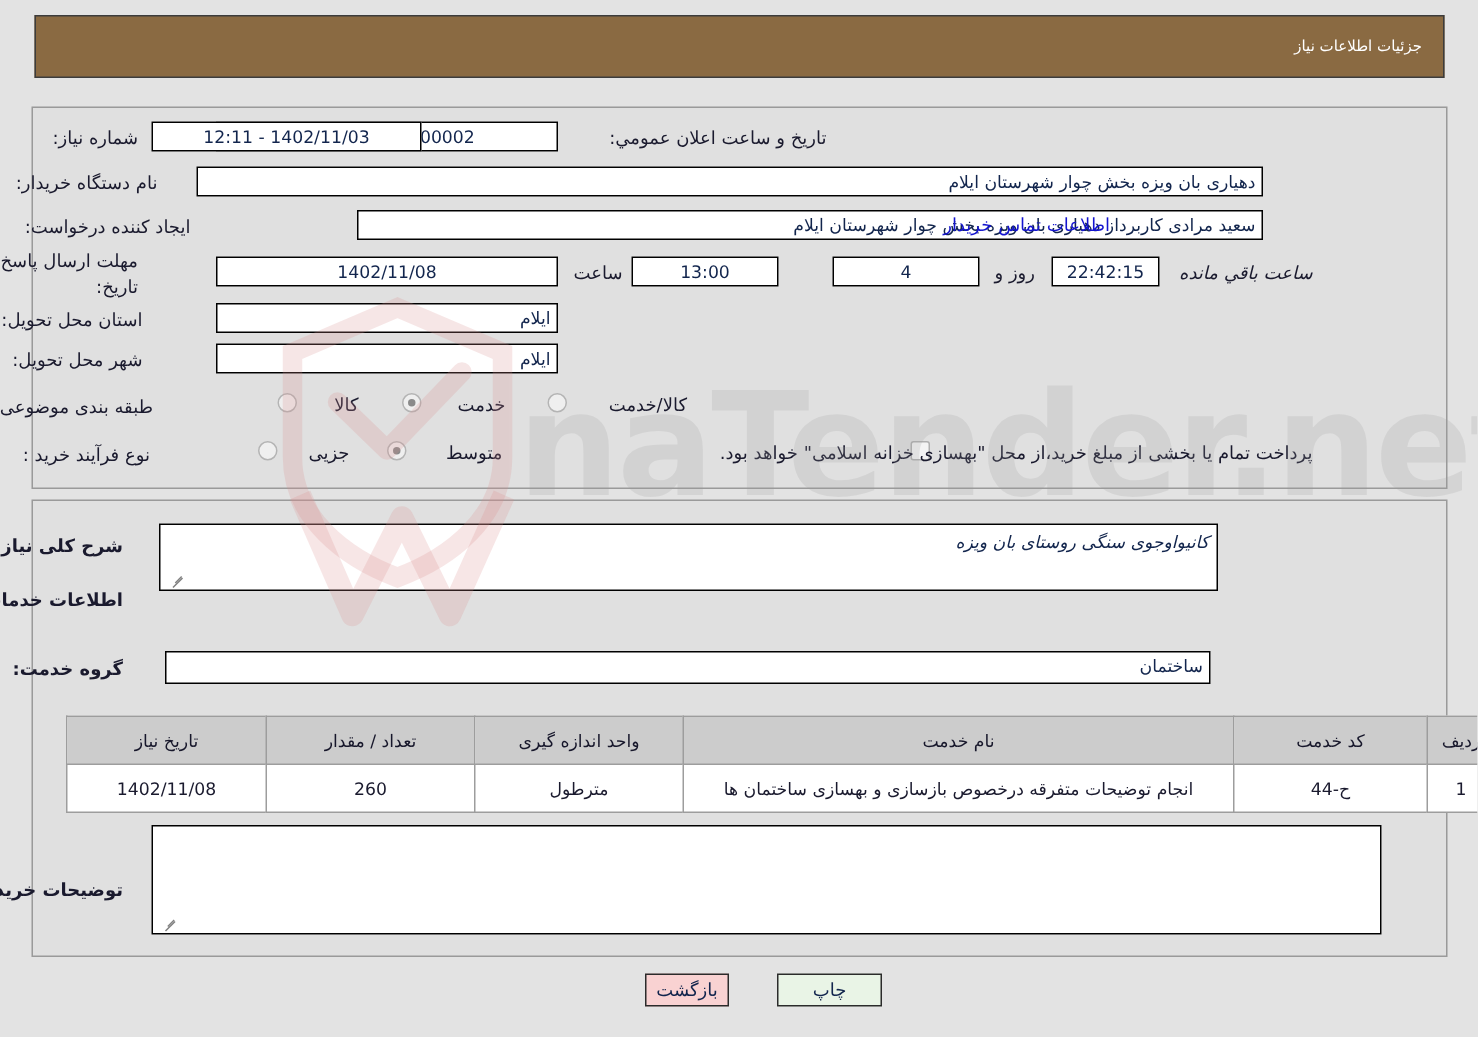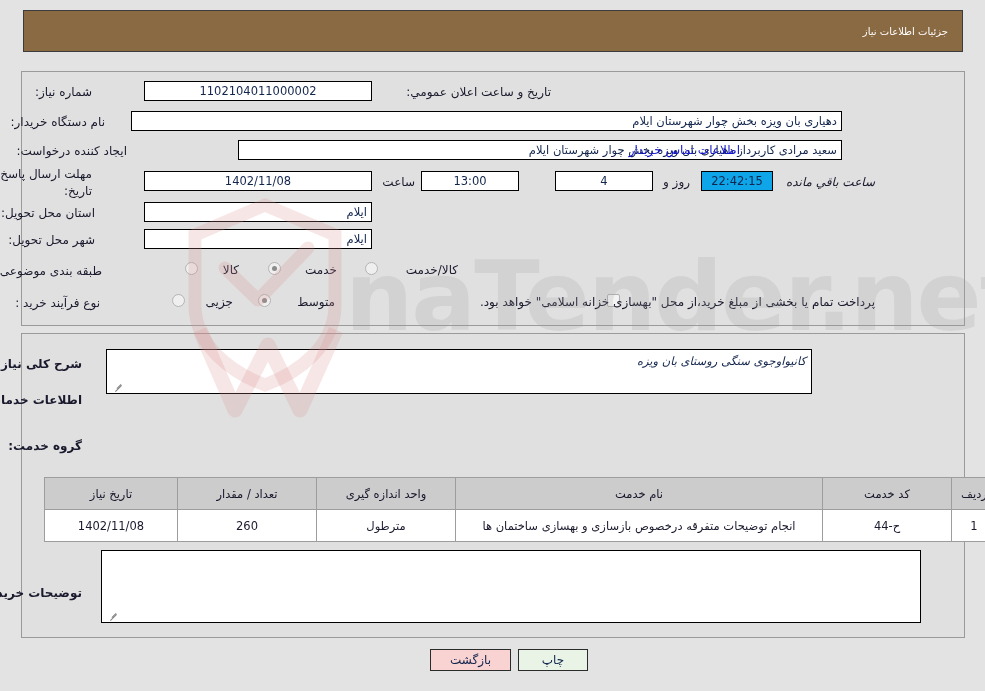--- a/index.html
+++ b/index.html
@@ -74,21 +74,21 @@
     line-height: 18px;
     padding: 0 4px;
     white-space: nowrap;
     overflow: hidden;
     text-align: center;
     font-family: "DejaVu Sans", "Liberation Sans", sans-serif;
   }
   .fld.rtl-text { text-align: right; }
   .fld.num { direction: ltr; text-align: center; }
   .fld.countdown {
-    background: #0ea5e9;
+    background: #ffffff;
     direction: ltr;
     text-align: center;
   }
   .link {
     position: absolute;
     font-size: 12px;
     color: #1414cf;
     white-space: nowrap;
     cursor: pointer;
   }
@@ -195,21 +195,21 @@
     border: 1px solid #2b2b2b;
     box-sizing: border-box;
     font-size: 12px;
     color: #12254d;
     display: flex;
     align-items: center;
     justify-content: center;
     cursor: pointer;
     font-family: "DejaVu Sans", "Liberation Sans", sans-serif;
   }
-  #btn-back  { left: 430px; top: 649px; width: 81px; background: #f9d2d2; }
+  #btn-back  { left: 430px; top: 649px; width: 56px; background: #f9d2d2; }
   #btn-print { left: 518px; top: 649px; width: 70px; background: #e9f4e6; }
 </style>
 </head>
 <body>
 
 <div id="page">
 
   <svg class="watermark" viewBox="0 0 985 691" xmlns="http://www.w3.org/2000/svg">
     <g opacity="0.22">
       <path d="M195 235 L265 205 L335 235 L335 305 C335 345 300 372 265 385 C230 372 195 345 195 305 Z" fill="none" stroke="#d98f8f" stroke-width="13"></path>
@@ -226,20 +226,21 @@
   <div class="header-bar">
     <span class="header-title">جزئیات اطلاعات نیاز</span>
   </div>
 
   <div class="panel" id="panel-top"></div>
 
   <div class="lbl" style="right:893px; top:84px;">شماره نیاز:</div>
   <div class="fld num" style="right:613px; top:81px; width:228px; height:20px;">1102104011000002</div>
 
   <div class="lbl" style="right:434px; top:84px;">تاریخ و ساعت اعلان عمومي:</div>
+  <div class="fld num" style="right:704px; top:81px; width:180px; height:20px; left:102px;">12:11 - 1402/11/03</div>
 
   <div class="lbl" style="right:880px; top:114px;">نام دستگاه خریدار:</div>
   <div class="fld rtl-text" style="right:143px; top:111px; width:711px; height:20px;">دهیاری بان ویزه بخش چوار شهرستان ایلام</div>
 
   <div class="lbl" style="right:858px; top:143px;">ایجاد کننده درخواست:</div>
   <div class="fld rtl-text" style="right:143px; top:140px; width:604px; height:20px;">سعید مرادی کاربرداز دهیاری بان ویزه بخش چوار شهرستان ایلام</div>
   <div class="link" style="right:245px; top:143px;">اطلاعات تماس خریدار</div>
 
   <div class="lbl" style="right:893px; top:166px;">مهلت ارسال پاسخ: تا</div>
   <div class="lbl" style="right:893px; top:183px;">تاریخ:</div>
@@ -282,20 +283,21 @@
 
   <div class="panel" id="panel-mid"></div>
 
   <div class="lbl lbl-bold" style="right:903px; top:356px;">شرح کلی نیاز:</div>
   <div class="ta" style="right:173px; top:349px; width:706px; height:45px;font-style:italic;">کانیواوجوی سنگی روستای بان ویزه</div>
   <div class="ta-grip" style="right:861px; top:381px;"></div>
 
   <div class="section-h" style="right:903px; top:393px;">اطلاعات خدمات مورد نیاز</div>
 
   <div class="lbl lbl-bold" style="right:903px; top:438px;">گروه خدمت:</div>
+  <div class="fld rtl-text" style="right:178px; top:434px; width:697px; height:22px;">ساختمان</div>
 
   <table id="svc-table">
     <thead>
       <tr>
         <th class="c-row">ردیف</th>
         <th class="c-code">کد خدمت</th>
         <th class="c-name">نام خدمت</th>
         <th class="c-unit">واحد اندازه گیری</th>
         <th class="c-qty">تعداد / مقدار</th>
         <th class="c-date">تاریخ نیاز</th>

